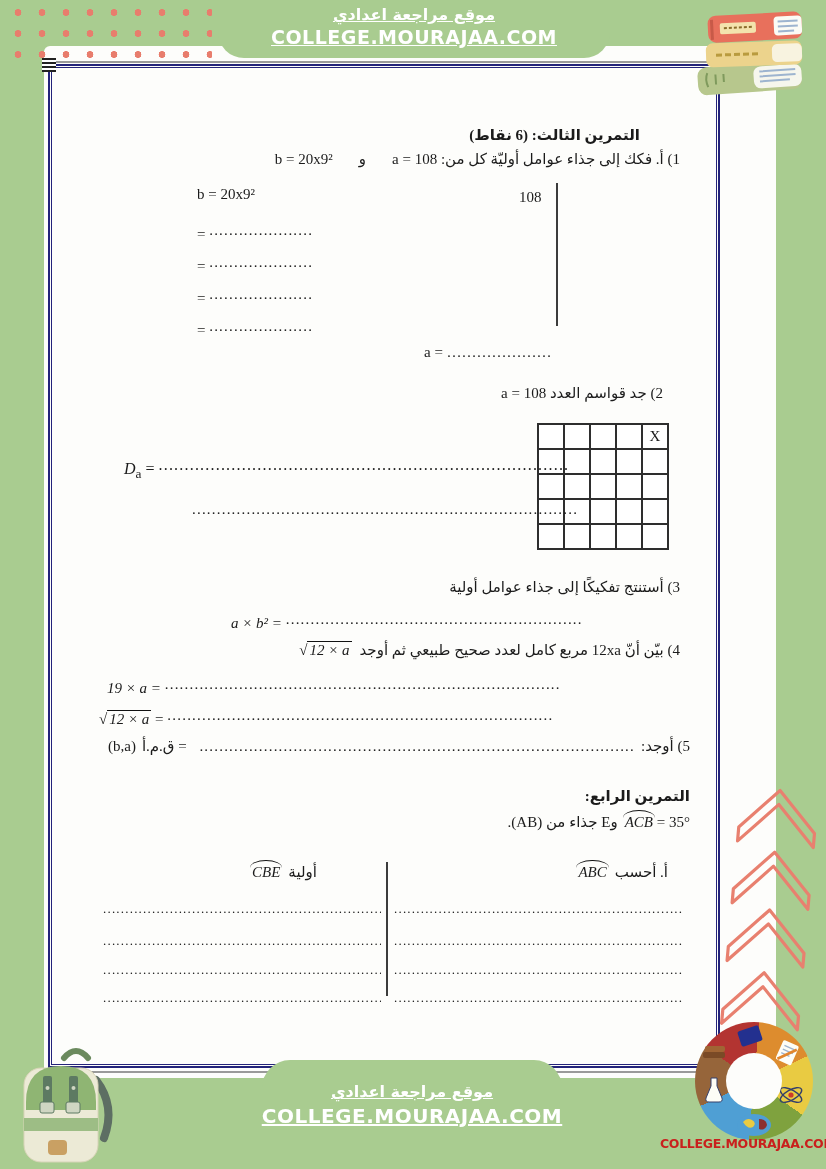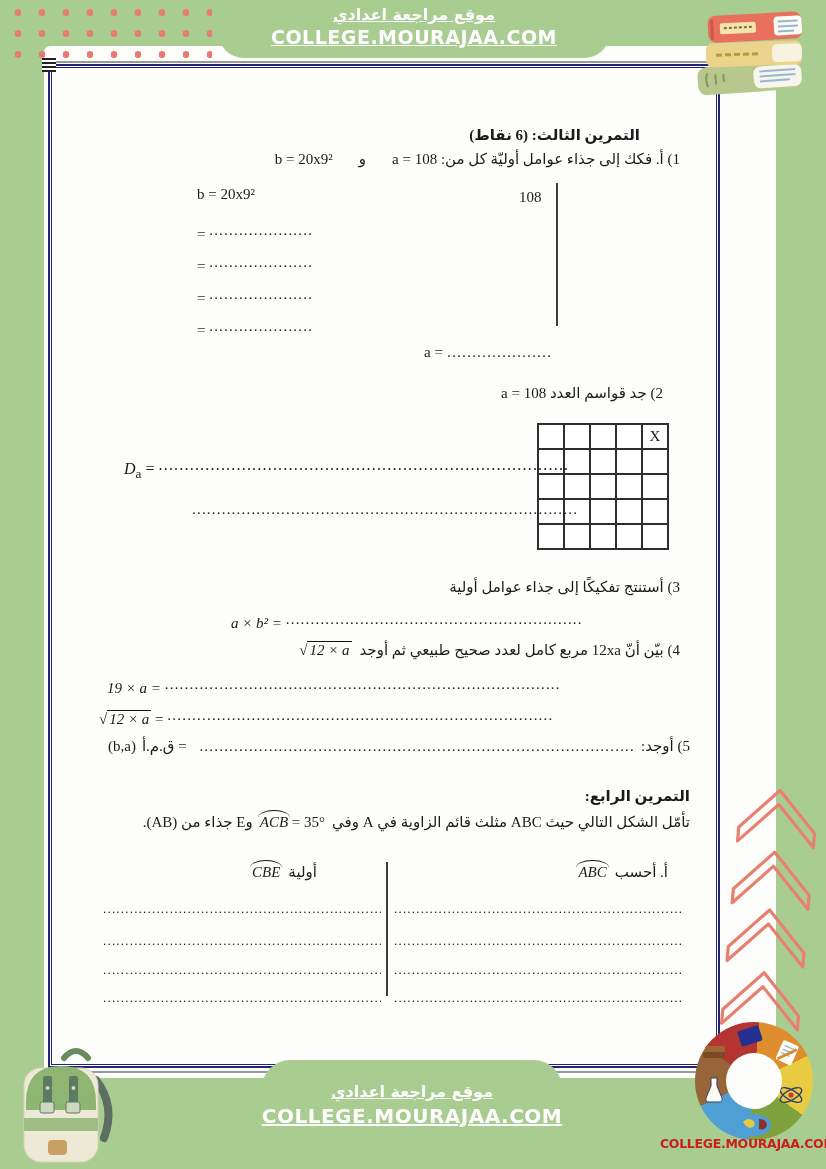--- a/index.html
+++ b/index.html
@@ -199,21 +199,20 @@
   <div class="t rtl row" style="left:108px;right:136px;top:737px;column-gap:6px;">
     <span>5) أوجد:</span>
     <span class="dots" style="flex:1;">........................................................................................</span>
     <span>= ق.م.أ</span>
     <span class="ltr">(b,a)</span>
   </div>
 
   <div class="t bold rtl" style="right:136px;top:787px;">التمرين الرابع:</div>
 
   <div class="t rtl row" style="right:136px;top:813px;column-gap:7px;">
-    <span>تأمّل الشكل التالي حيث ABC مثلث قائم الزاوية في A وفي</span>
     <span class="ltr"><span class="hat">ACB</span> <span>= 35°</span></span>
     <span>وE جذاء من (AB).</span>
   </div>
 
   <div class="coldiv"></div>
 
   <div class="t rtl row" style="right:158px;top:863px;column-gap:8px;">
     <span>أ. أحسب</span>
     <span class="hat ltr">ABC</span>
   </div>

